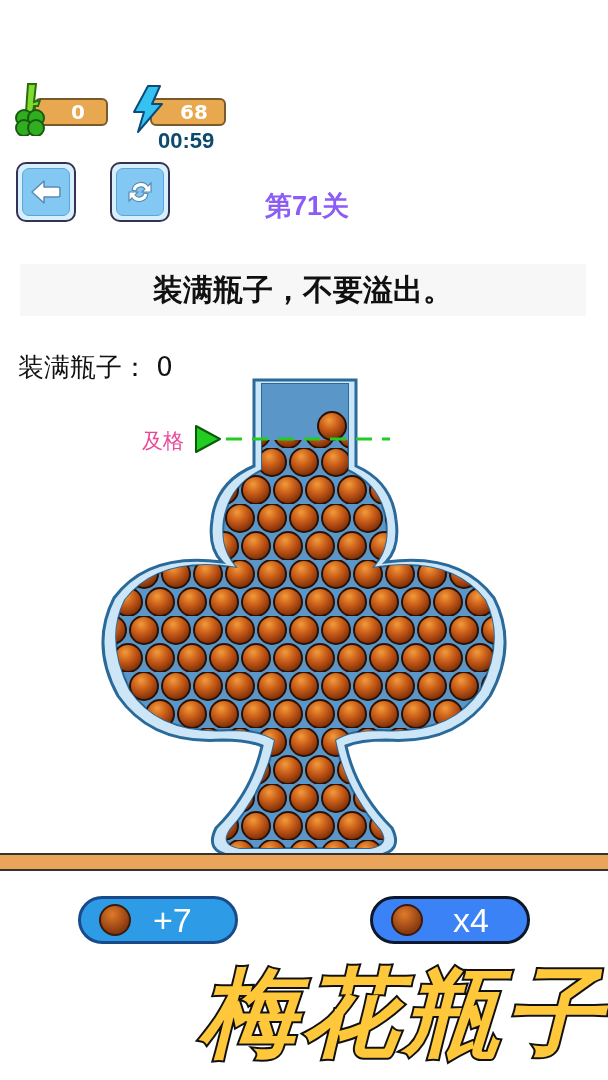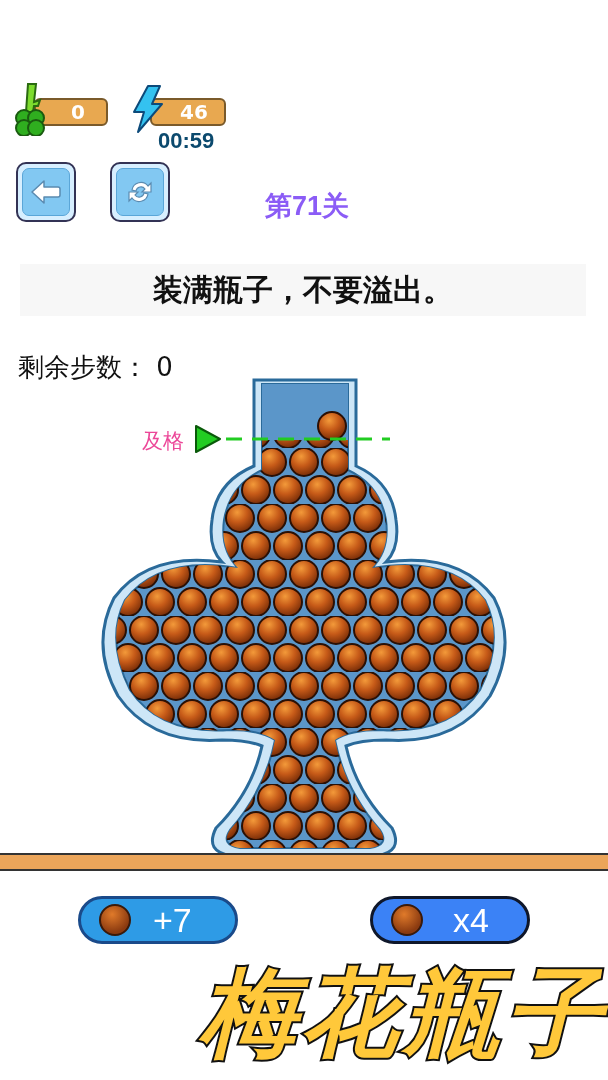--- a/index.html
+++ b/index.html
@@ -43,21 +43,21 @@
     <path d="M16 2 L24 2 L22 20 L28 18 L26 24 L22 24 L21 30 L14 30 Z" fill="#7ddc2e" stroke="#2a6a10" stroke-width="2"></path>
     <circle cx="12" cy="36" r="8" fill="#2fae1f" stroke="#1a5a10" stroke-width="2"></circle>
     <circle cx="24" cy="36" r="8" fill="#2fae1f" stroke="#1a5a10" stroke-width="2"></circle>
     <circle cx="12" cy="46" r="8" fill="#2fae1f" stroke="#1a5a10" stroke-width="2"></circle>
     <circle cx="24" cy="46" r="8" fill="#2fae1f" stroke="#1a5a10" stroke-width="2"></circle>
   </svg>
 </div>
 
 <div class="abs" style="left:130px;top:82px;width:100px;height:52px;">
   <div class="plank" style="left:20px;top:16px;width:76px;padding-left:12px;">
-    <span>46</span>
+    <span>68</span>
   </div>
   <svg class="abs" style="left:0;top:2px" width="34" height="50" viewBox="0 0 34 50">
     <path d="M18 2 L30 2 L22 20 L32 20 L8 48 L14 28 L4 28 Z" fill="#34c2f0" stroke="#0c4a7a" stroke-width="2" stroke-linejoin="round"></path>
   </svg>
 </div>
 <div class="abs timer" style="left:158px;top:128px;">00:59</div>
 
 <div class="sqbtn" style="left:16px;top:162px;">
   <div class="inner">
     <svg width="32" height="26" viewBox="0 0 32 26">
@@ -73,21 +73,21 @@
     </svg>
   </div>
 </div>
 <div class="abs level" style="left:265px;top:188px;">第71关</div>
 
 <div class="instr-bar">
   <span class="instr">装满瓶子，不要溢出。</span>
 </div>
 
 <div class="abs steps" style="left:18px;top:350px;">
-  <span>剩余步数：</span>
+  <span>装满瓶子：</span>
   <span>0</span>
 </div>
 
 <div class="abs pass" style="left:142px;top:427px;">及格</div>
 <svg class="abs" style="left:194px;top:424px" width="28" height="30" viewBox="0 0 28 30">
   <path d="M2 2 L26 15 L2 28 Z" fill="#22cc22" stroke="#0a5a0a" stroke-width="2" stroke-linejoin="round"></path>
 </svg>
 
 <svg class="abs" style="left:0;top:370px" width="608" height="490" viewBox="0 370 608 490">
   <defs>

